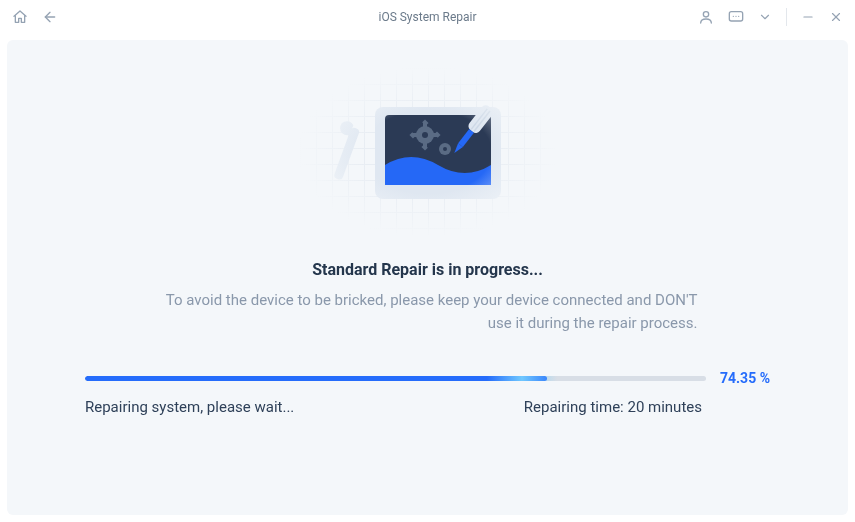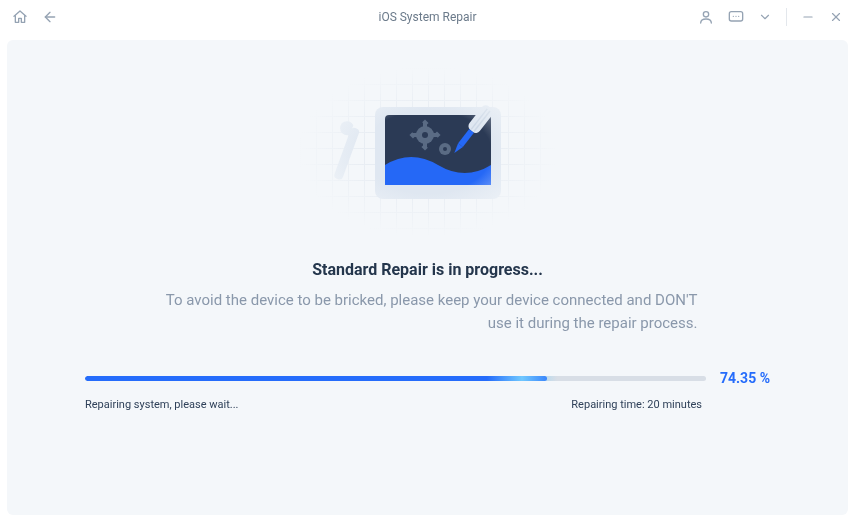--- a/index.html
+++ b/index.html
@@ -134,21 +134,21 @@
     }
     .percent-label {
       font-size: 14px;
       font-weight: 700;
       color: #256cfb;
     }
     .progress-meta {
       display: flex;
       justify-content: space-between;
       margin-top: 12px;
-      font-size: 11px;
+      font-size: 15px;
       color: #2f4159;
       padding-right: 68px;
     }
     .progress-meta .right { text-align: right; }
   </style>
 </head>
 <body>
 
 <div class="title-bar">
   <div class="title-left">

